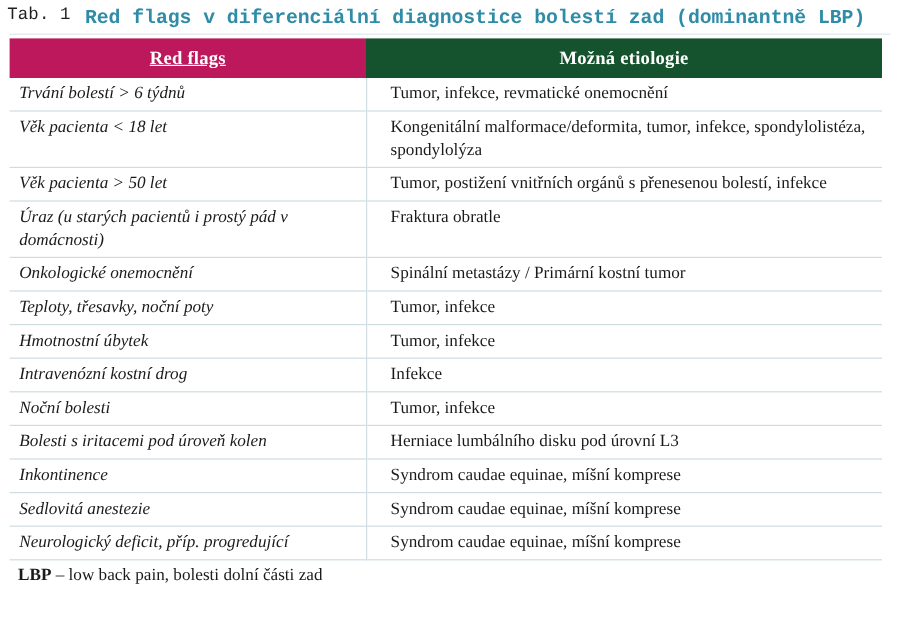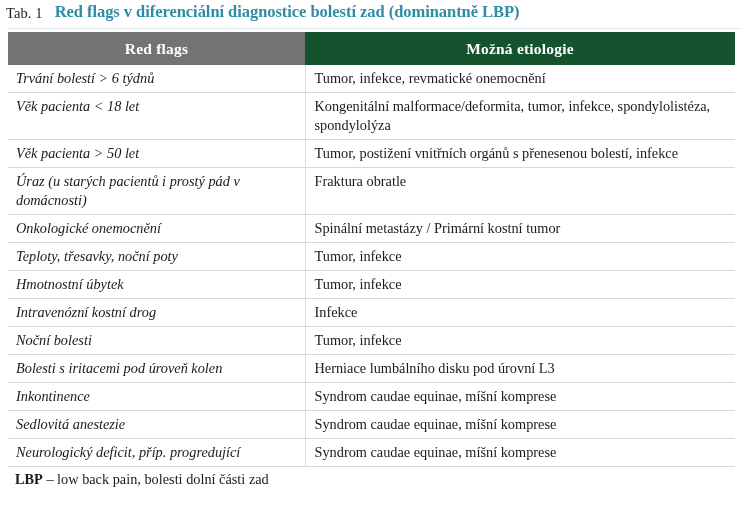--- a/index.html
+++ b/index.html
@@ -17,24 +17,25 @@
   .page {
     position: relative;
     width: 750px;
     height: 523px;
     box-sizing: border-box;
   }
 
   
   .caption {
     display: flex;
-    align-items: flex-end;
+    align-items: flex-start;
     padding: 5px 0 0 6px;
     height: 22px;
     box-sizing: border-box;
+    font-family: Liberation Mono, monospace;
   }
   .caption-label {
     font-size: 14.5px;
     color: #231f20;
     letter-spacing: 0.1px;
     white-space: nowrap;
   }
   .caption-title {
     font-size: 16.5px;
     font-weight: bold;
@@ -66,40 +67,40 @@
     height: 33px;
     color: #ffffff;
     font-size: 15.5px;
     font-weight: bold;
     text-align: center;
     vertical-align: middle;
     padding: 0;
     border: none;
     letter-spacing: 0.2px;
   }
-  th.head-left  { background: #737373; }
+  th.head-left  { background: #be185d; text-decoration: underline; }
   th.head-right { background: #14532d; font-family: Liberation Serif, serif; }
 
   td.cell {
     border-bottom: 1px solid #cfdde3;
     font-size: 14.3px;
     color: #1a1a1a;
     vertical-align: top;
     line-height: 1.33;
     padding: 4px 6px 4px 7px;
     box-sizing: border-box;
   }
   td.flag {
     font-style: italic;
     border-right: 1px solid #cfdde3;
     padding-left: 8px;
   }
   td.etio {
     font-style: normal;
-    padding-left: 9px;
+    padding-left: 20px;
   }
   tbody tr:last-child td.cell {
     border-bottom: 1px solid #cfdde3;
     margin-left: 42px;
   }
 
   
   .footnote {
     padding: 4px 0 0 15px;
     font-size: 14.3px;

